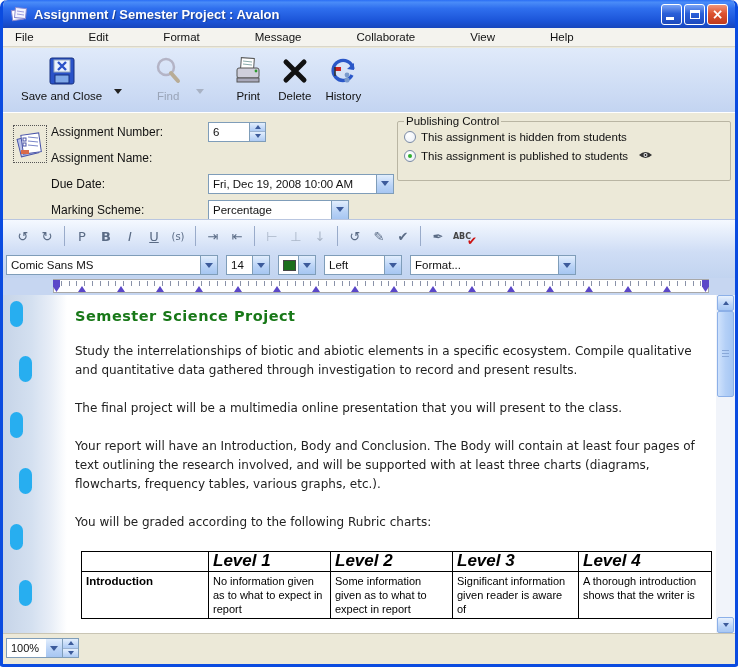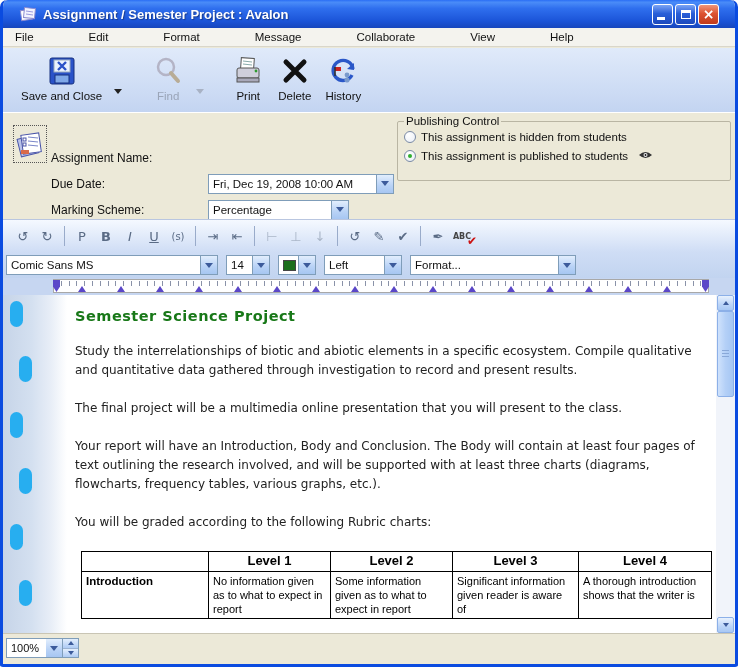--- a/index.html
+++ b/index.html
@@ -3,21 +3,21 @@
 <meta charset="utf-8">
 <style>
   html,body{margin:0;padding:0;background:#fff;}
   *{box-sizing:border-box;}
   .window{position:relative;width:738px;height:667px;border:3px solid #0a4be0;border-top:0;
     border-radius:7px 7px 3px 3px;overflow:hidden;background:#ece9d8;
     font-family:"Liberation Sans",sans-serif;}
   
   .titlebar{position:absolute;left:0;top:0;right:0;height:28px;
     background:linear-gradient(180deg,#2a6ef5 0%,#4a8cf8 8%,#2f6fee 30%,#1b54d8 75%,#1746bd 100%);
-    border-radius:5px 5px 0 0;display:flex;align-items:center;padding:0 16px;}
+    border-radius:5px 5px 0 0;display:flex;align-items:center;padding:0 7px;}
   .titlebar .title{color:#fff;font-weight:bold;font-size:13px;margin-left:6px;
     text-shadow:1px 1px 1px #1a3c8c;flex:1;white-space:nowrap;overflow:hidden;}
   .winbtn{width:21px;height:21px;border:1px solid #fff;border-radius:3px;margin-left:2px;
     display:flex;align-items:center;justify-content:center;position:relative;
     background:linear-gradient(180deg,#7ba4f5,#2a5fd8 45%,#1c49bd);}
   .winbtn.close{background:linear-gradient(180deg,#f09579,#dd5331 45%,#c03a1c);}
   .winbtn .minbar{position:absolute;left:4px;bottom:4px;width:8px;height:3px;background:#fff;}
   .winbtn .maxbox{width:10px;height:9px;border:1px solid #fff;border-top:3px solid #fff;}
   .winbtn .xmark{color:#fff;font-weight:bold;font-size:14px;line-height:1;font-family:"DejaVu Sans",sans-serif;}
   
@@ -98,21 +98,21 @@
     background:linear-gradient(90deg,#c6d4e8 0%,#d4e0f0 45%,#e8eef7 75%,#ffffff 100%);}
   .pill{position:absolute;width:13px;height:26px;border-radius:7px;background:#27aef0;}
   .doccontent{position:absolute;left:70px;right:28px;top:0;color:#222;
     font-family:"DejaVu Sans",sans-serif;font-size:12px;line-height:19px;}
   .dochead{font-weight:bold;font-size:14.5px;margin:12px 0 16px 2px;letter-spacing:0.5px;}
   .doccontent p{margin:0 0 19px 2px;max-width:628px;}
   .sechead{font-weight:bold;font-size:12.5px;color:#000;margin:4px 0 10px 2px;}
   table.rubric{border-collapse:collapse;margin-left:8px;width:631px;table-layout:fixed;
     font-family:"Liberation Sans",sans-serif;font-size:11px;line-height:14px;color:#000;}
   table.rubric th,table.rubric td{border:1px solid #000;padding:2px 4px;vertical-align:top;text-align:left;}
-  table.rubric th{text-align:center;font-size:13px;height:20px;}
+  table.rubric th{font-size:17px;height:20px;font-style:italic;}
   table.rubric td.rowlabel{font-weight:bold;font-size:11.5px;}
   
   .vscroll{position:absolute;right:0;top:0;bottom:0;width:19px;background:#f1f4fa;}
   .sbtn{position:absolute;left:1px;right:1px;height:16px;border:1px solid #8cb0e8;border-radius:2px;
     background:linear-gradient(180deg,#e8f1fd,#bcd5f8 60%,#a8c8f4);display:flex;align-items:center;justify-content:center;}
   .sthumb{position:absolute;left:1px;right:1px;top:16px;height:86px;border:1px solid #8cb0e8;border-radius:2px;
     background:linear-gradient(90deg,#cfe2fc,#b4d0f7 50%,#a5c6f3);}
   .sthumb .grip{position:absolute;left:4px;right:4px;top:38px;height:8px;
     background:repeating-linear-gradient(180deg,#89a8d8 0 1px,transparent 1px 3px);}
   
@@ -223,20 +223,32 @@
         <rect x="6" y="5" width="18" height="19" fill="#fff" stroke="#4a55a8" transform="rotate(-8 15 14)"></rect>
         <line x1="12" y1="8" x2="22" y2="9" stroke="#7a86c8"></line>
         <line x1="12" y1="12" x2="22" y2="13" stroke="#7a86c8"></line>
         <line x1="12" y1="16" x2="22" y2="17" stroke="#7a86c8"></line>
         <rect x="7" y="9" width="3" height="3" fill="none" stroke="#4a55a8"></rect>
         <rect x="7" y="14" width="3" height="3" fill="none" stroke="#4a55a8"></rect>
         <rect x="5" y="21" width="8" height="4" fill="#d86a4a"></rect>
       </svg>
     </div>
 
+    <div class="frow" style="top:8px;">
+      <span class="flabel">Assignment Number:</span>
+      <input class="xpinput" style="width: 42px;" value="6">
+      <span class="spin">
+        <span class="sb">
+            <span class="tri-up"></span>
+          </span>
+        <span class="sb">
+            <span class="tri-dn"></span>
+          </span>
+      </span>
+    </div>
 
     <div class="frow" style="top:34px;">
       <span class="flabel">Assignment Name:</span>
     </div>
 
     <div class="frow" style="top:60px;">
       <span class="flabel">Due Date:</span>
       <span class="xpcombo" style="width:186px;">
         <span class="val">Fri, Dec 19, 2008 10:00 AM</span>
         <span class="combo-btn">

